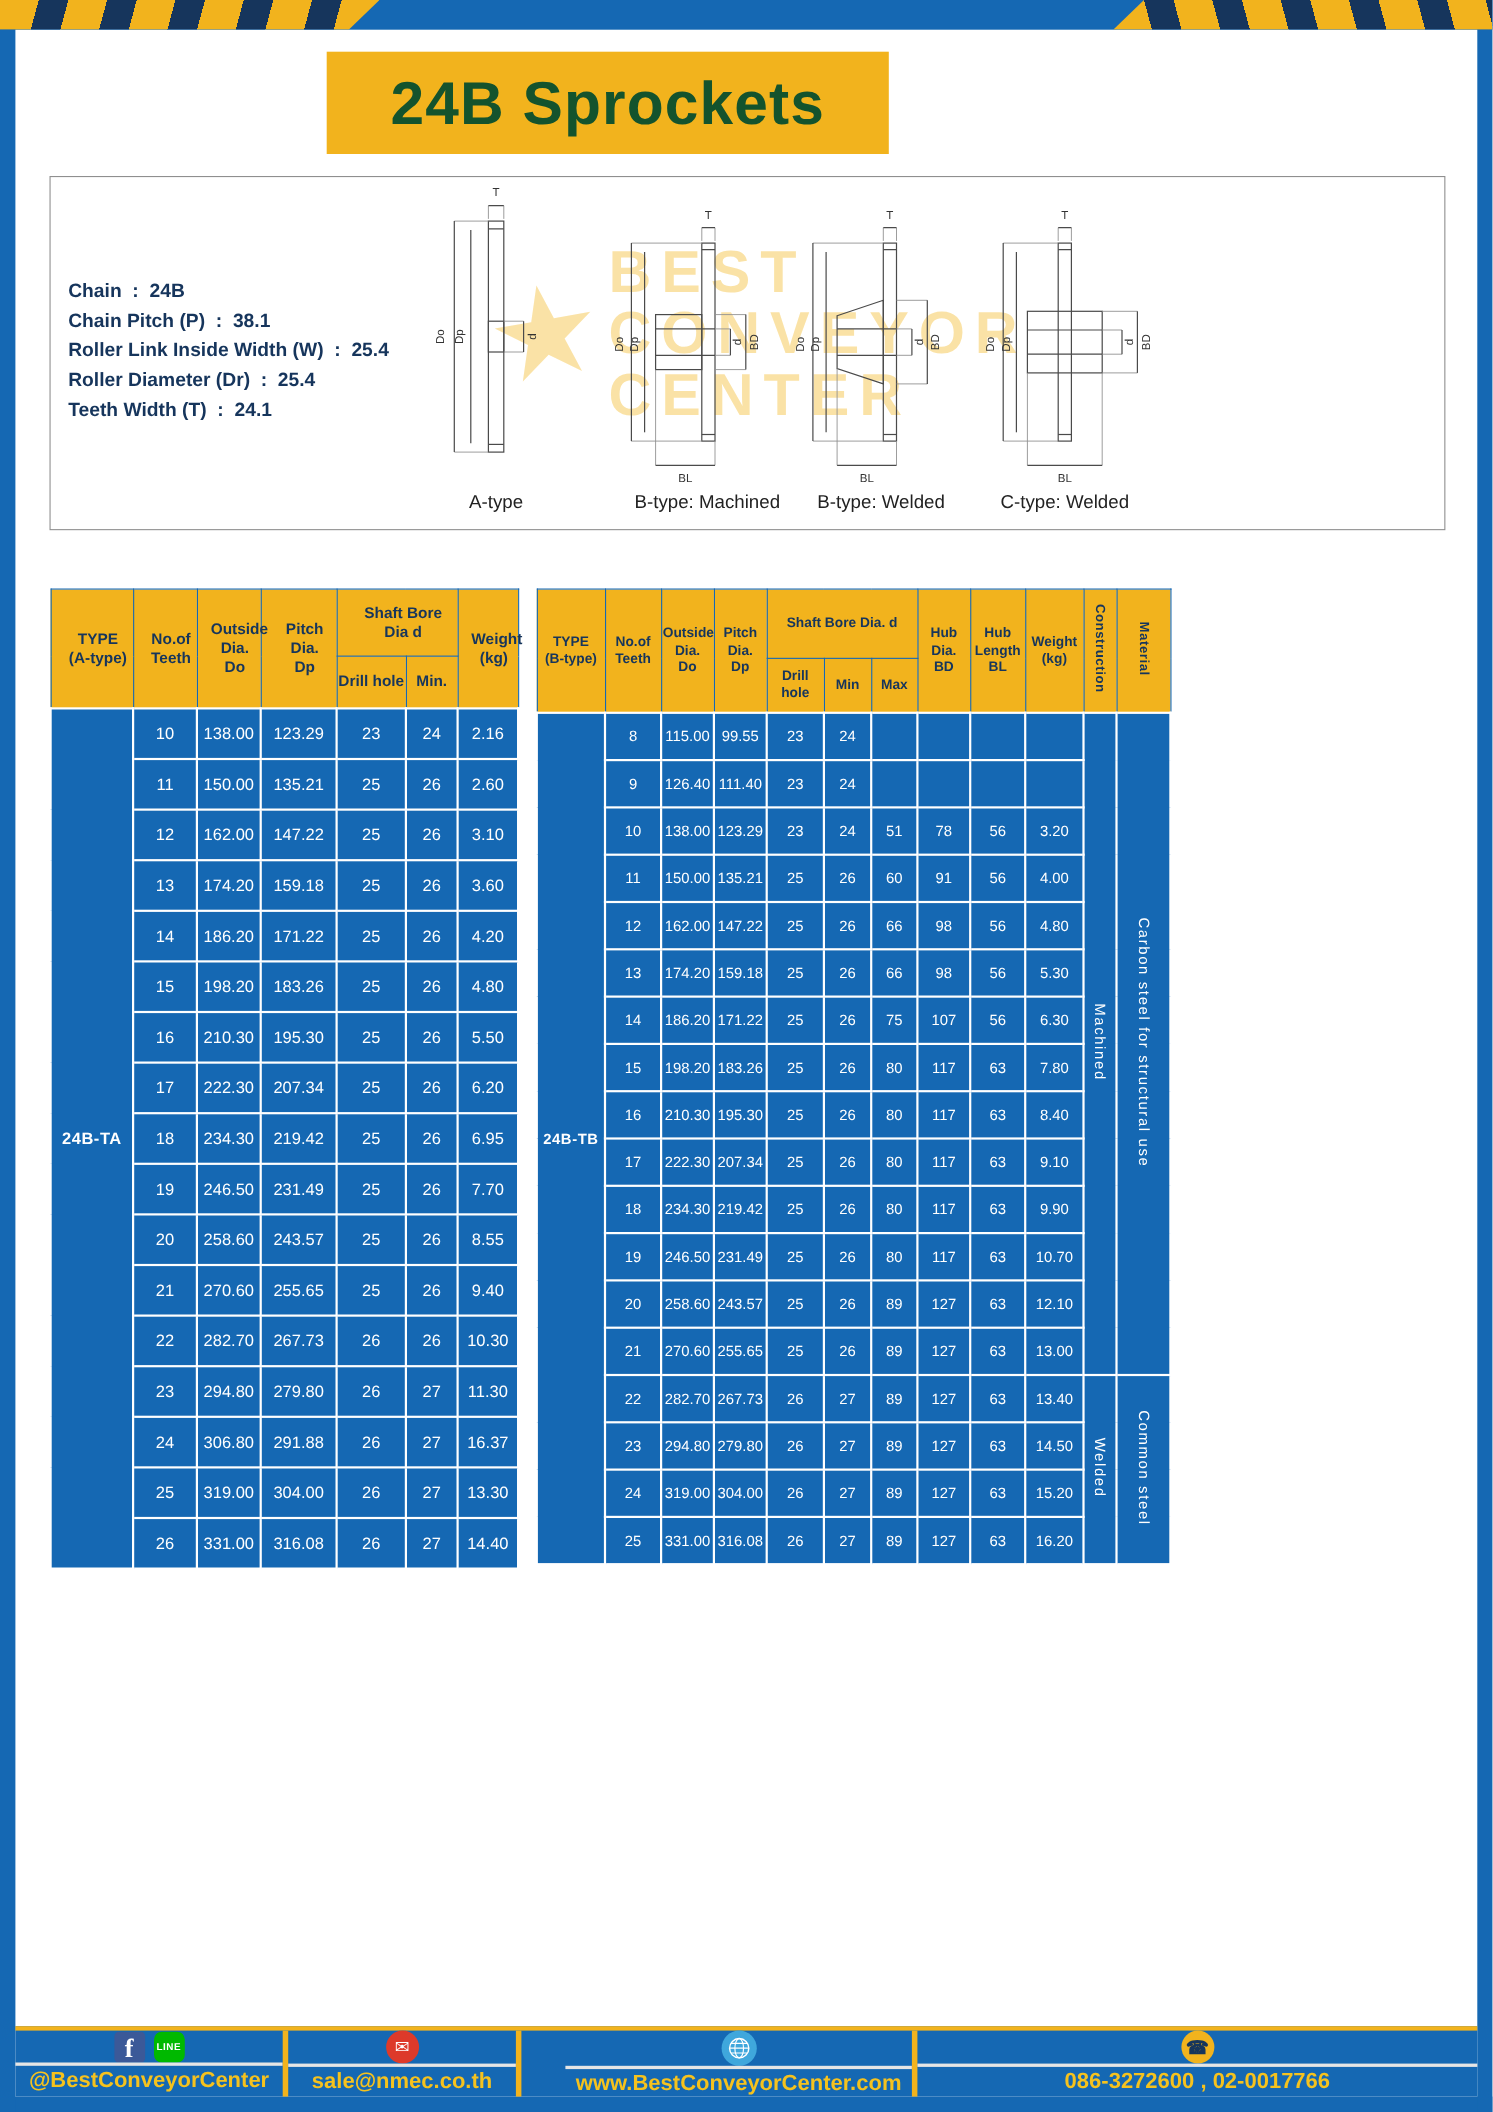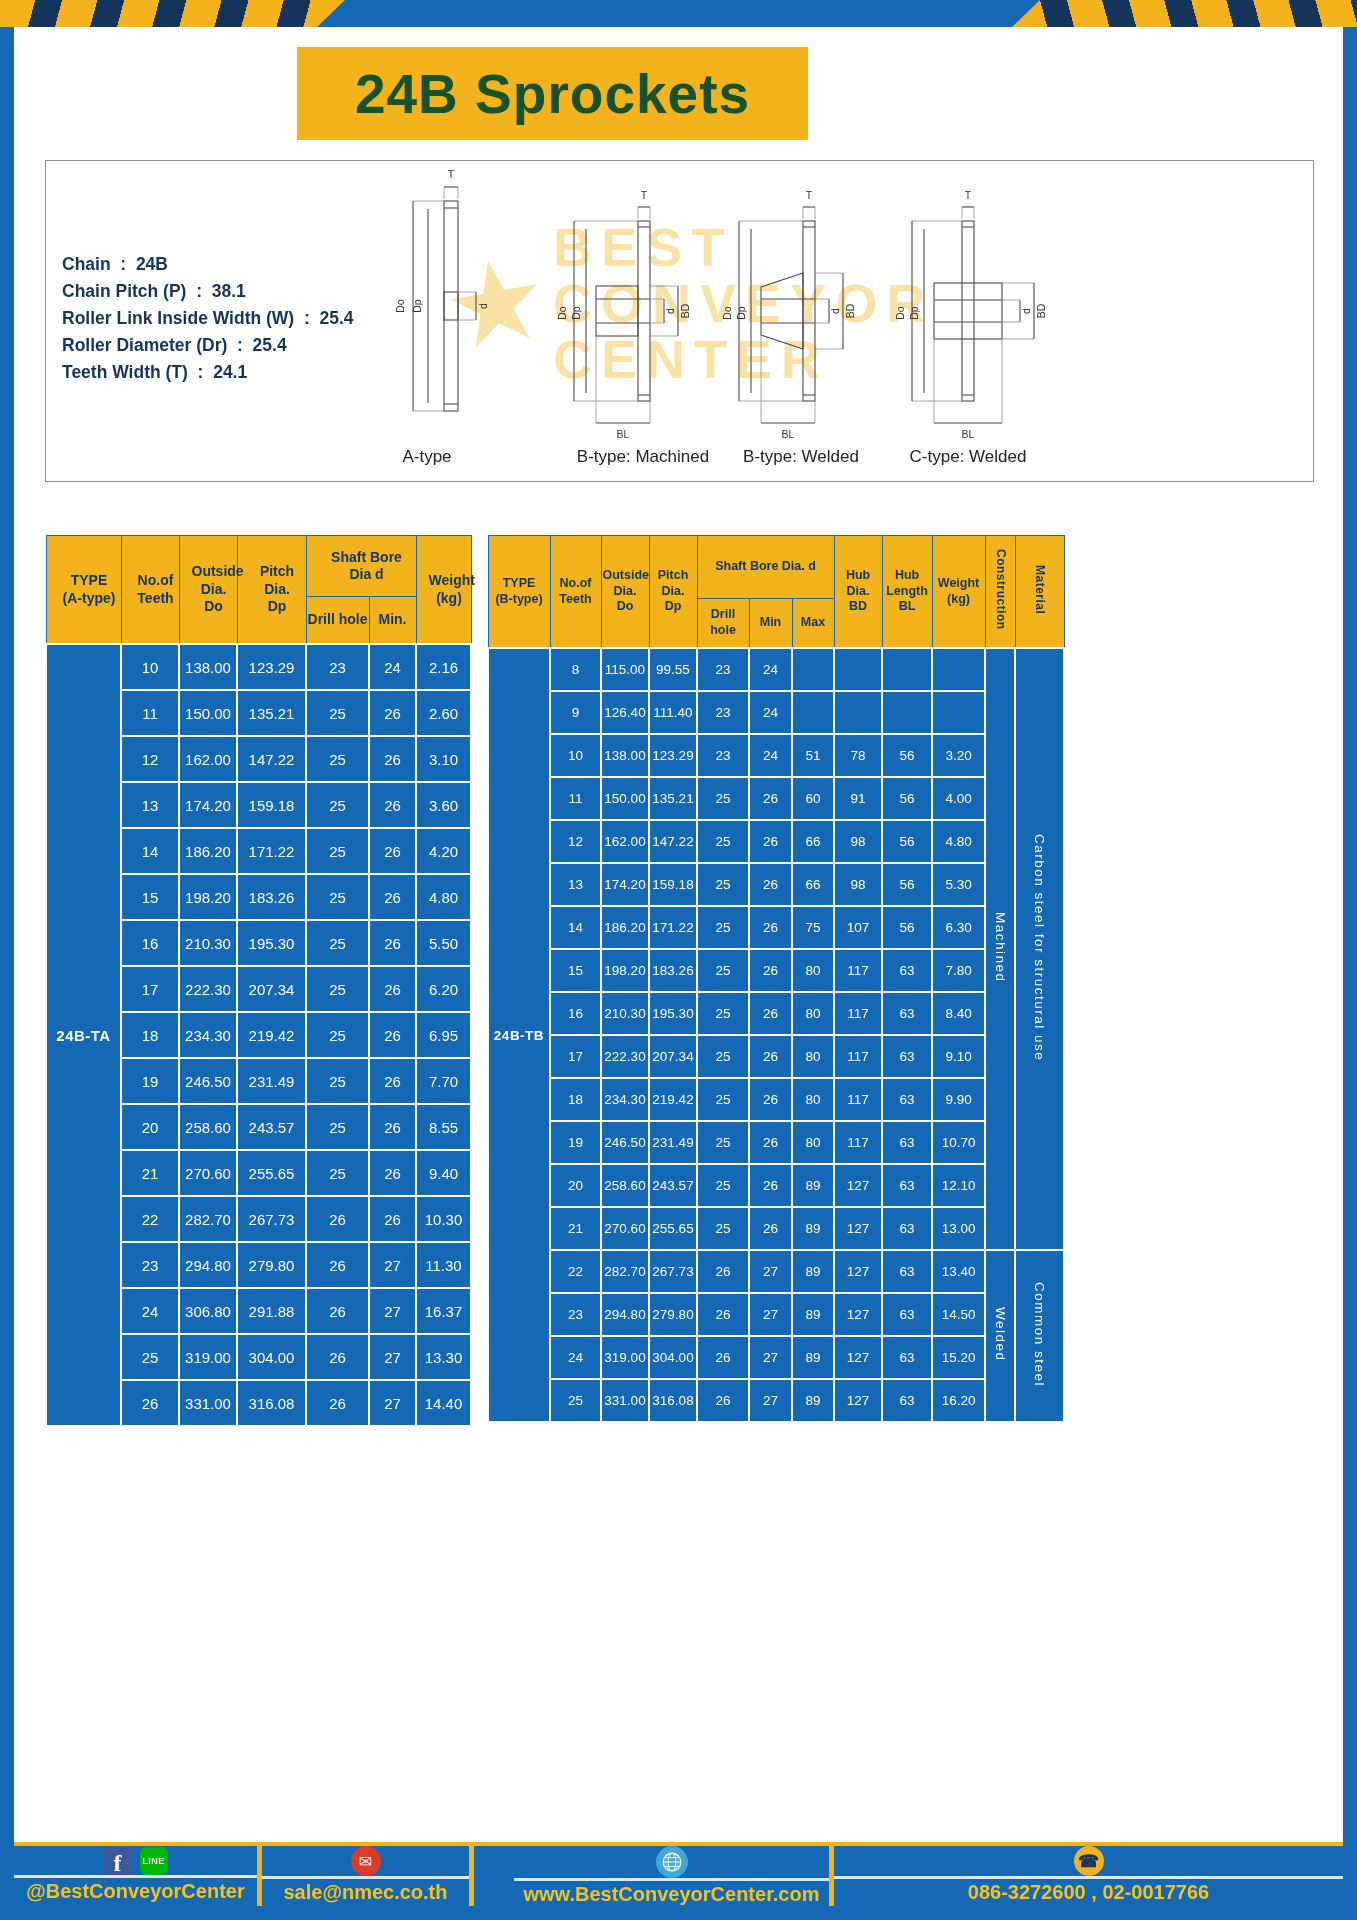--- a/index.html
+++ b/index.html
@@ -221,21 +221,21 @@
     </svg>
 
     <div class="spec-lines">
       <div>Chain  :  24B</div>
       <div>Chain Pitch (P)  :  38.1</div>
       <div>Roller Link Inside Width (W)  :  25.4</div>
       <div>Roller Diameter (Dr)  :  25.4</div>
       <div>Teeth Width (T)  :  24.1</div>
     </div>
 
-    <span class="dtype-label" style="left:381px">A-type</span>
+    <span class="dtype-label" style="left:405px">A-type</span>
     <span class="dtype-label" style="left:597px">B-type: Machined</span>
     <span class="dtype-label" style="left:755px">B-type: Welded</span>
     <span class="dtype-label" style="left:922px">C-type: Welded</span>
   </div>
 
   <table class="spec-table" id="tableA">
     <colgroup>
       <col style="width:75px">
         <col style="width:58px">
         <col style="width:58px">

